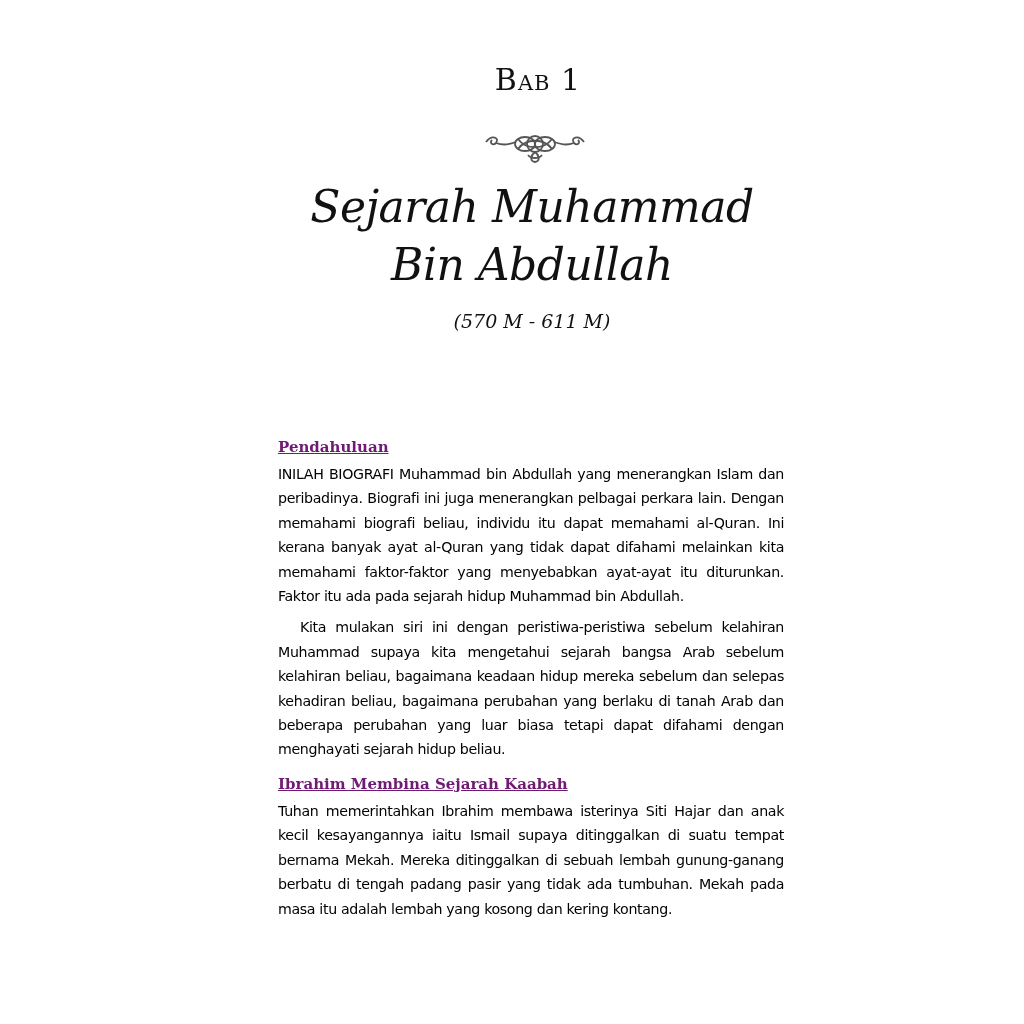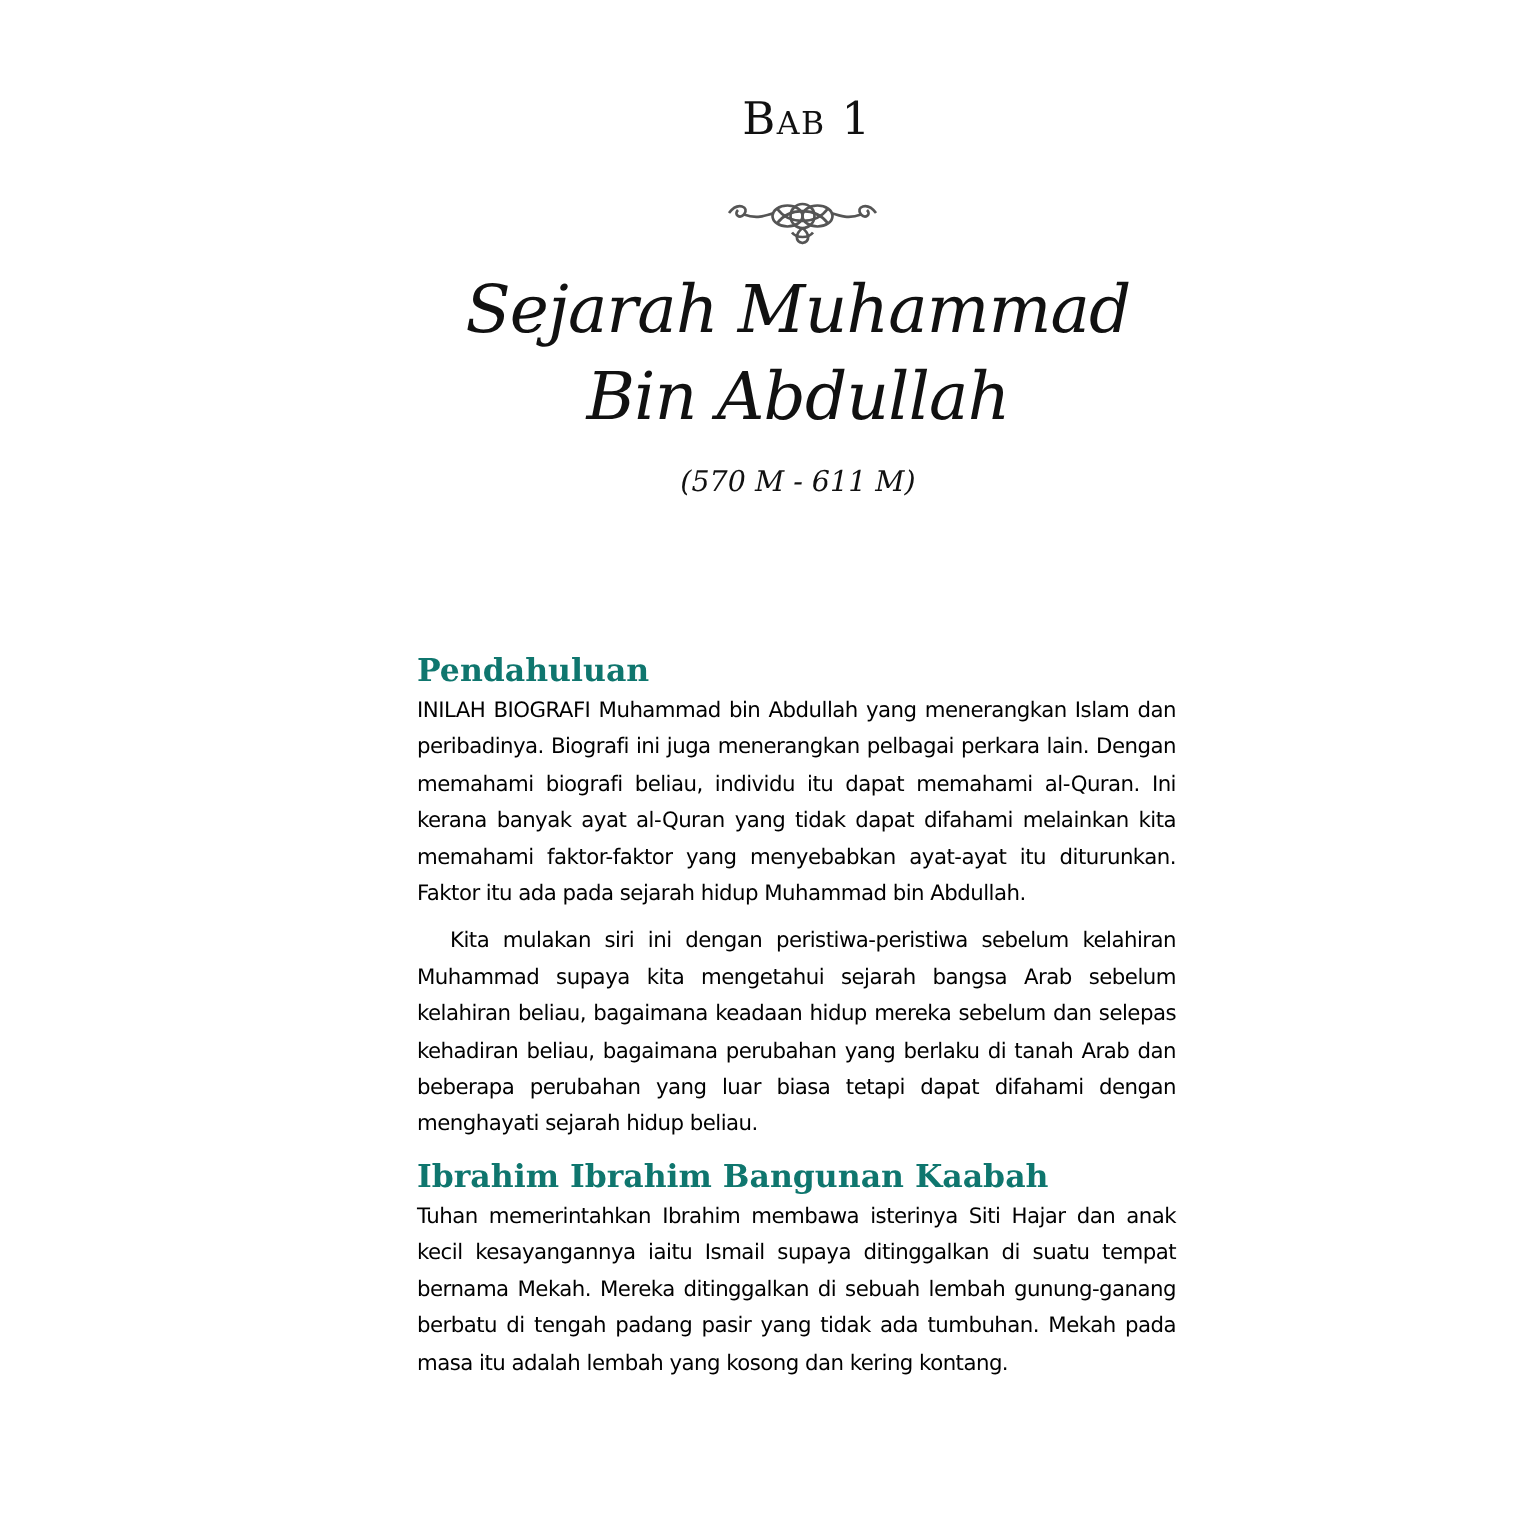--- a/index.html
+++ b/index.html
@@ -60,24 +60,25 @@
     .content {
       position: absolute;
       top: 434px;
       left: 278px;
       width: 506px;
       font-family: "DejaVu Sans", sans-serif;
     }
     .section-heading {
       font-family: "DejaVu Serif", serif;
       font-weight: bold;
-      font-size: 21px;
+      font-size: 15px;
       line-height: 26px;
       margin: 0 0 2px 0;
-      color: #0f766e;
+      color: #701a75;
+      text-decoration: underline;
     }
     .section-heading.second {
       margin-top: 9px;
     }
     .para {
       font-size: 14.2px;
       line-height: 24.4px;
       text-align: justify;
       margin: 0;
       color: #000000;
@@ -114,15 +115,15 @@
   <div>Bin Abdullah</div>
 </div>
 
 <div class="subtitle">(570 M - 611 M)</div>
 
 <div class="content">
   <h2 class="section-heading">Pendahuluan</h2>
   <p class="para">INILAH BIOGRAFI Muhammad bin Abdullah yang menerangkan Islam dan peribadinya. Biografi ini juga menerangkan pelbagai perkara lain. Dengan memahami biografi beliau, individu itu dapat memahami al-Quran. Ini kerana banyak ayat al-Quran yang tidak dapat difahami melainkan kita memahami faktor-faktor yang menyebabkan ayat-ayat itu diturunkan. Faktor itu ada pada sejarah hidup Muhammad bin Abdullah.</p>
   <p class="para indent">Kita mulakan siri ini dengan peristiwa-peristiwa sebelum kelahiran Muhammad supaya kita mengetahui sejarah bangsa Arab sebelum kelahiran beliau, bagaimana keadaan hidup mereka sebelum dan selepas kehadiran beliau, bagaimana perubahan yang berlaku di tanah Arab dan beberapa perubahan yang luar biasa tetapi dapat difahami dengan menghayati sejarah hidup beliau.</p>
 
-  <h2 class="section-heading second">Ibrahim Ibrahim Bangunan Kaabah</h2>
+  <h2 class="section-heading second">Ibrahim Membina Sejarah Kaabah</h2>
   <p class="para">Tuhan memerintahkan Ibrahim membawa isterinya Siti Hajar dan anak kecil kesayangannya iaitu Ismail supaya ditinggalkan di suatu tempat bernama Mekah. Mereka ditinggalkan di sebuah lembah gunung-ganang berbatu di tengah padang pasir yang tidak ada tumbuhan. Mekah pada masa itu adalah lembah yang kosong dan kering kontang.</p>
 </div>
 
 </body></html>

